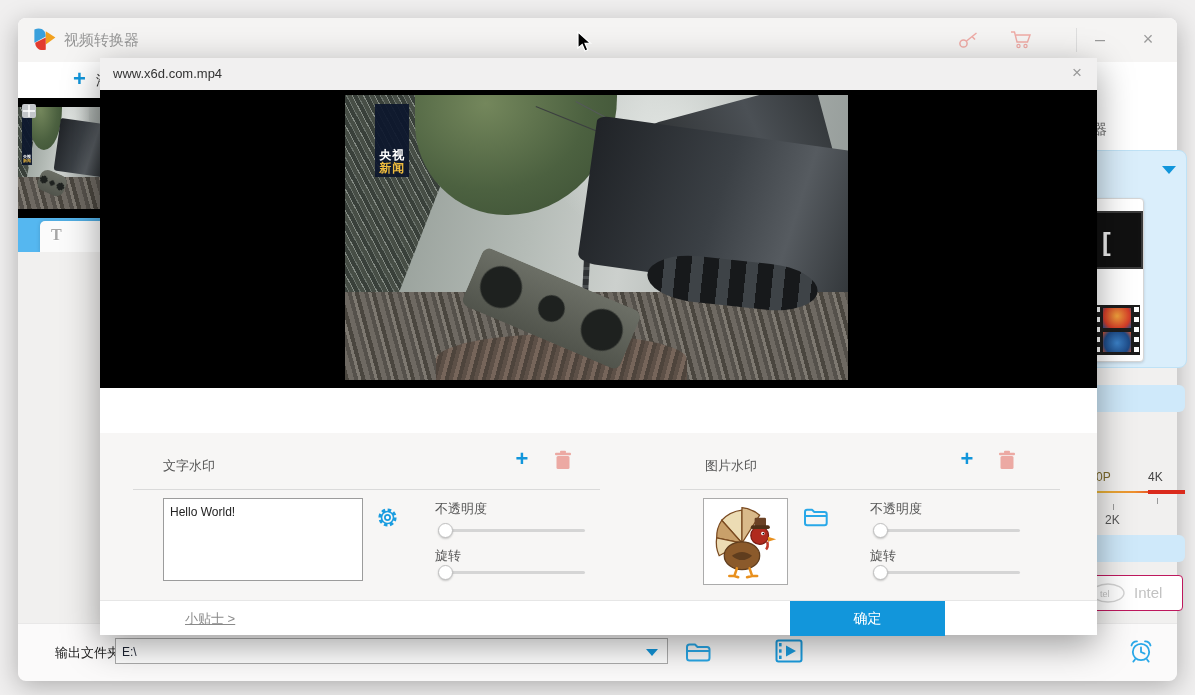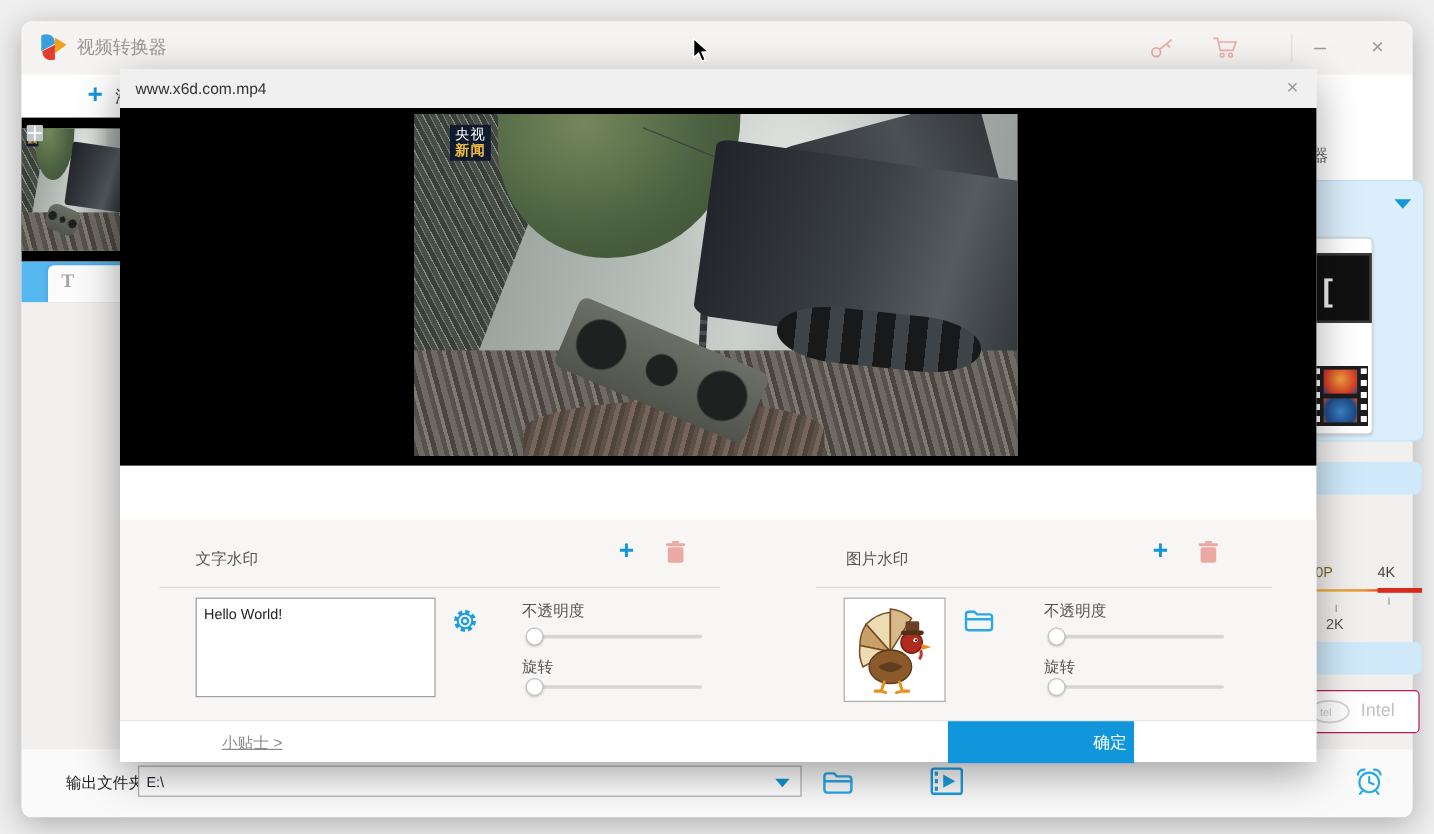--- a/index.html
+++ b/index.html
@@ -100,21 +100,21 @@
            background:radial-gradient(circle at 18% 50%,#1e211f 0 14%,rgba(0,0,0,0) 15%),
                       radial-gradient(circle at 50% 50%,#1e211f 0 14%,rgba(0,0,0,0) 15%),
                       radial-gradient(circle at 82% 50%,#1e211f 0 14%,rgba(0,0,0,0) 15%),
                       linear-gradient(#6c6f66,#51544c);}
   .sc-rubble{position:absolute;left:-2%;bottom:-3%;width:104%;height:34%;
              background:repeating-linear-gradient(75deg,#6e6962 0 5px,#55514b 5px 9px,#7d7870 9px 12px,#4a463f 12px 16px);}
   .sc-rubble2{position:absolute;left:18%;bottom:-2%;width:50%;height:18%;border-radius:50% 50% 0 0;
               background:repeating-linear-gradient(105deg,#5d5047 0 4px,#76655a 4px 8px,#4e443c 8px 12px);}
   .sc-badge{position:absolute;left:6%;top:3%;padding:2px 4px;background:rgba(12,22,44,.92);
             text-align:center;line-height:1.1;}
-  .badge-l1{display:block;color:#fff;font-weight:normal;}
+  .badge-l1{display:block;color:#fff;font-weight:bold;margin-top:43px;}
   .badge-l2{display:block;color:#eebb3e;font-weight:bold;}
   .video-frame .badge-l1,.video-frame .badge-l2{font-size:12px;letter-spacing:1px;}
   .thumb .sc-badge{left:5%;top:4%;padding:1px 1px;}
   .thumb .badge-l1,.thumb .badge-l2{font-size:4px;}
 
   
   .modal{position:absolute;left:100px;top:58px;width:997px;height:577px;background:#fff;
          box-shadow:0 10px 34px rgba(0,0,0,.38);z-index:10;}
   .m-header{position:absolute;left:0;top:0;width:100%;height:32px;background:#f1f0f0;}
   .m-title{position:absolute;left:13px;top:0;line-height:32px;font-size:13px;color:#333;}
@@ -145,21 +145,21 @@
           border:1px solid #ababab;}
   .slabel{position:absolute;font-size:13px;color:#555;}
   .strack{position:absolute;width:145px;height:3px;background:#d5d5d5;border-radius:2px;}
   .shandle{position:absolute;width:15px;height:15px;background:#fff;border:1px solid #c0c0c0;
            border-radius:50%;box-shadow:0 1px 2px rgba(0,0,0,.2);box-sizing:border-box;}
   .m-footer{position:absolute;left:0;top:542px;width:100%;height:17px;background:#fff;
             border-top:1px solid #e6e6e6;box-sizing:border-box;padding-left:40px;}
   .tips{position:absolute;left:85px;top:0;line-height:35px;font-size:13px;color:#8a8a8a;
         text-decoration:underline;}
   .okbtn{position:absolute;left:690px;top:0;width:155px;height:35px;background:#1296db;border:0;
-         color:#fff;font-size:14px;font-family:"Liberation Sans",sans-serif;text-align:right;}
+         color:#fff;font-size:14px;font-family:"Liberation Sans",sans-serif;}
   .cancelbtn{position:absolute;left:855px;top:0;width:110px;height:35px;background:#f18322;border:0;
              color:#fff;font-size:14px;font-family:"Liberation Sans",sans-serif;}
   .cursor{position:absolute;left:577px;top:31px;z-index:99;}
 </style>
 </head>
 <body>
 
 <div class="stage">
 
   <div class="appwin">

